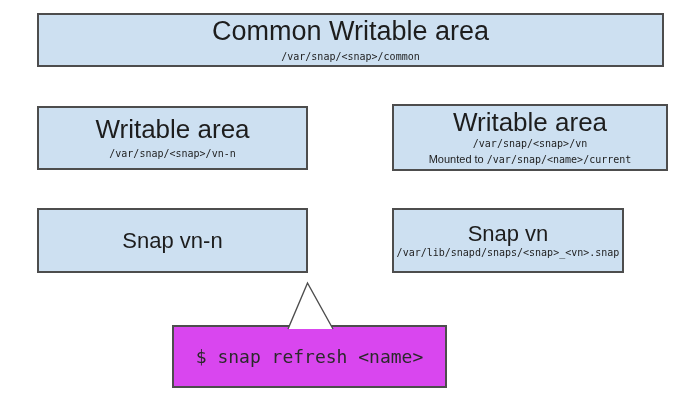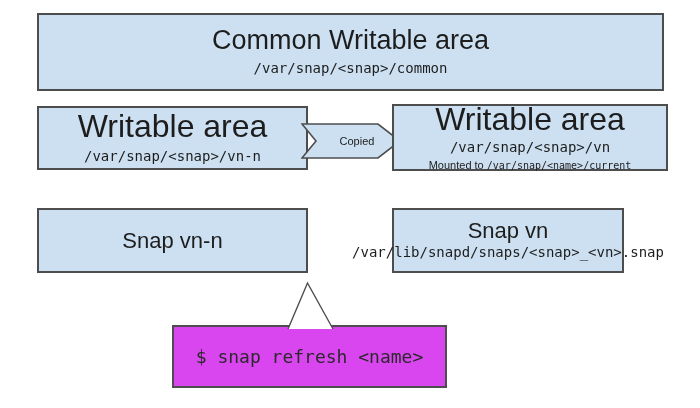--- a/index.html
+++ b/index.html
@@ -26,42 +26,42 @@
   .box.blue { background: var(--box-fill, #cde0f1); }
   .box.white { background: #d946ef; }
 
   .title {
     font-family: "Liberation Sans", sans-serif;
     color: var(--text, #1d1d1d);
     line-height: 1.05;
     letter-spacing: 0px;
   }
   .title.xl { font-size: 27px; }
-  .title.lg { font-size: 32px; }
+  .title.lg { font-size: 26px; }
   .title.md { font-size: 22px; text-align: center; }
 
   .mono {
     font-family: "DejaVu Sans Mono", monospace;
-    font-size: 14px;
+    font-size: 10px;
     line-height: 1.35;
     color: var(--text, #1d1d1d);
     white-space: nowrap;
   }
   .mixed-line {
     font-family: "Liberation Sans", sans-serif;
     font-size: 11px;
     line-height: 1.3;
     white-space: nowrap;
   }
   .mixed-line .mono-inline {
     font-family: "DejaVu Sans Mono", monospace;
     font-size: 10px;
   }
 
-  #box-common   { left: 37px;  top: 13px;  width: 627px; height: 78px; gap: 5px; }
+  #box-common   { left: 37px;  top: 13px;  width: 627px; height: 54px; gap: 5px; }
   #box-wa-old   { left: 37px;  top: 106px; width: 271px; height: 64px; gap: 4px; }
   #box-wa-new   { left: 392px; top: 104px; width: 276px; height: 67px; gap: 1px; }
   #box-snap-old { left: 37px;  top: 208px; width: 271px; height: 65px; gap: 3px; }
   #box-snap-new { left: 392px; top: 208px; width: 232px; height: 65px; gap: 1px; }
   #box-command  { left: 172px; top: 325px; width: 275px; height: 63px; z-index: 1; }
 
   #box-command .command-text {
     font-family: "DejaVu Sans Mono", monospace;
     font-size: 18px;
     color: #2a2a2a;
@@ -86,26 +86,20 @@
   <div class="box blue" id="box-common">
     <div class="title xl">Common Writable area</div>
     <div class="mono">/var/snap/&lt;snap&gt;/common</div>
   </div>
 
   <div class="box blue" id="box-wa-old">
     <div class="title lg">Writable area</div>
     <div class="mono">/var/snap/&lt;snap&gt;/vn-n</div>
   </div>
 
-  <div id="copied-arrow">
-    <svg width="100" height="36" viewBox="0 0 100 36">
-      <polygon points="1,1 77,1 99,18 77,35 1,35 15,18" style="fill: var(--box-fill, #cde0f1); stroke: var(--box-border, #4d4d4d); stroke-width: 1.6;"></polygon>
-    </svg>
-    <div class="label">Copied</div>
-  </div>
 
   <div class="box blue" id="box-wa-new">
     <div class="title lg">Writable area</div>
     <div class="mono">/var/snap/&lt;snap&gt;/vn</div>
     <div class="mixed-line"><span>Mounted to </span><span class="mono-inline">/var/snap/&lt;name&gt;/current</span></div>
   </div>
 
   <div class="box blue" id="box-snap-old">
     <div class="title md">Snap vn-n</div>
   </div>

